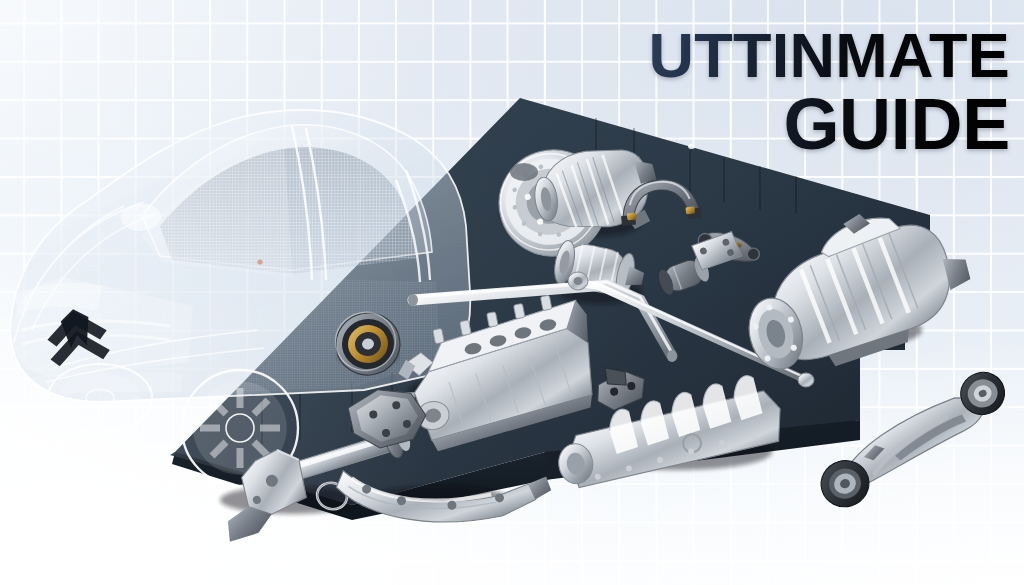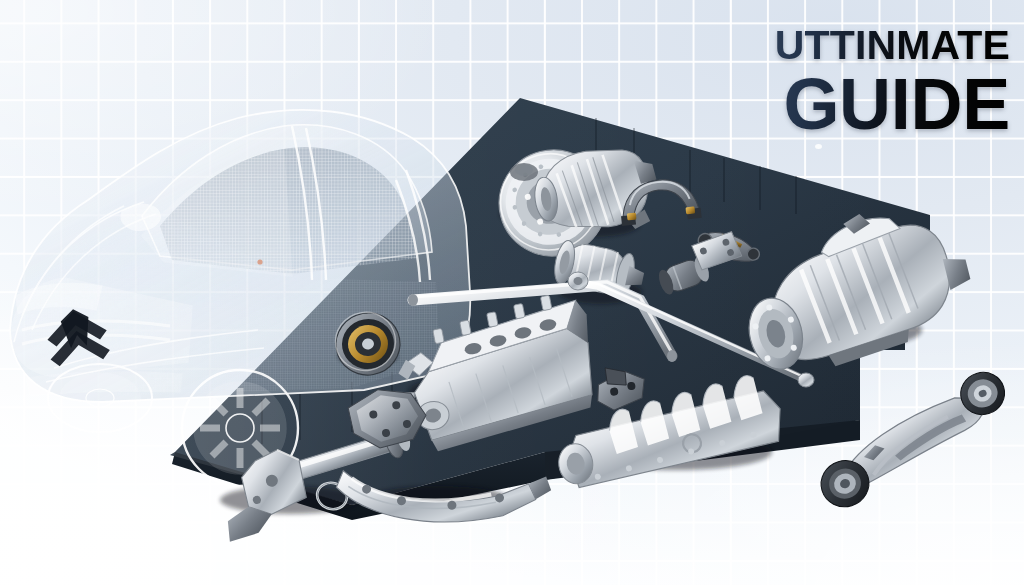--- a/index.html
+++ b/index.html
@@ -82,21 +82,21 @@
     font-weight:700;
     letter-spacing:.012em;
     white-space:nowrap;
     background:linear-gradient(100deg,#2b3c55 0%, #22324a 14%, #16202f 33%, #0a0d13 52%, #050607 70%, #000000 100%);
     -webkit-background-clip:text;
     background-clip:text;
     color:transparent;
     -webkit-text-fill-color:transparent;
     filter:drop-shadow(0 2px 2px rgba(24,38,58,.30)) drop-shadow(0 1px 0 rgba(255,255,255,.35));
   }
-  .headline .l1{ font-size:41px; letter-spacing:.004em; }
+  .headline .l1{ font-size:63px; letter-spacing:.004em; }
   .headline .l2{ font-size:72px; margin-top:6px; letter-spacing:-.004em; }
 
   
   .spark{
     position:absolute; left:40px; top:118px;
     width:7px; height:5px; border-radius:50%;
     background:rgba(255,255,255,.85);
     filter:blur(.6px);
   }
 </style>

